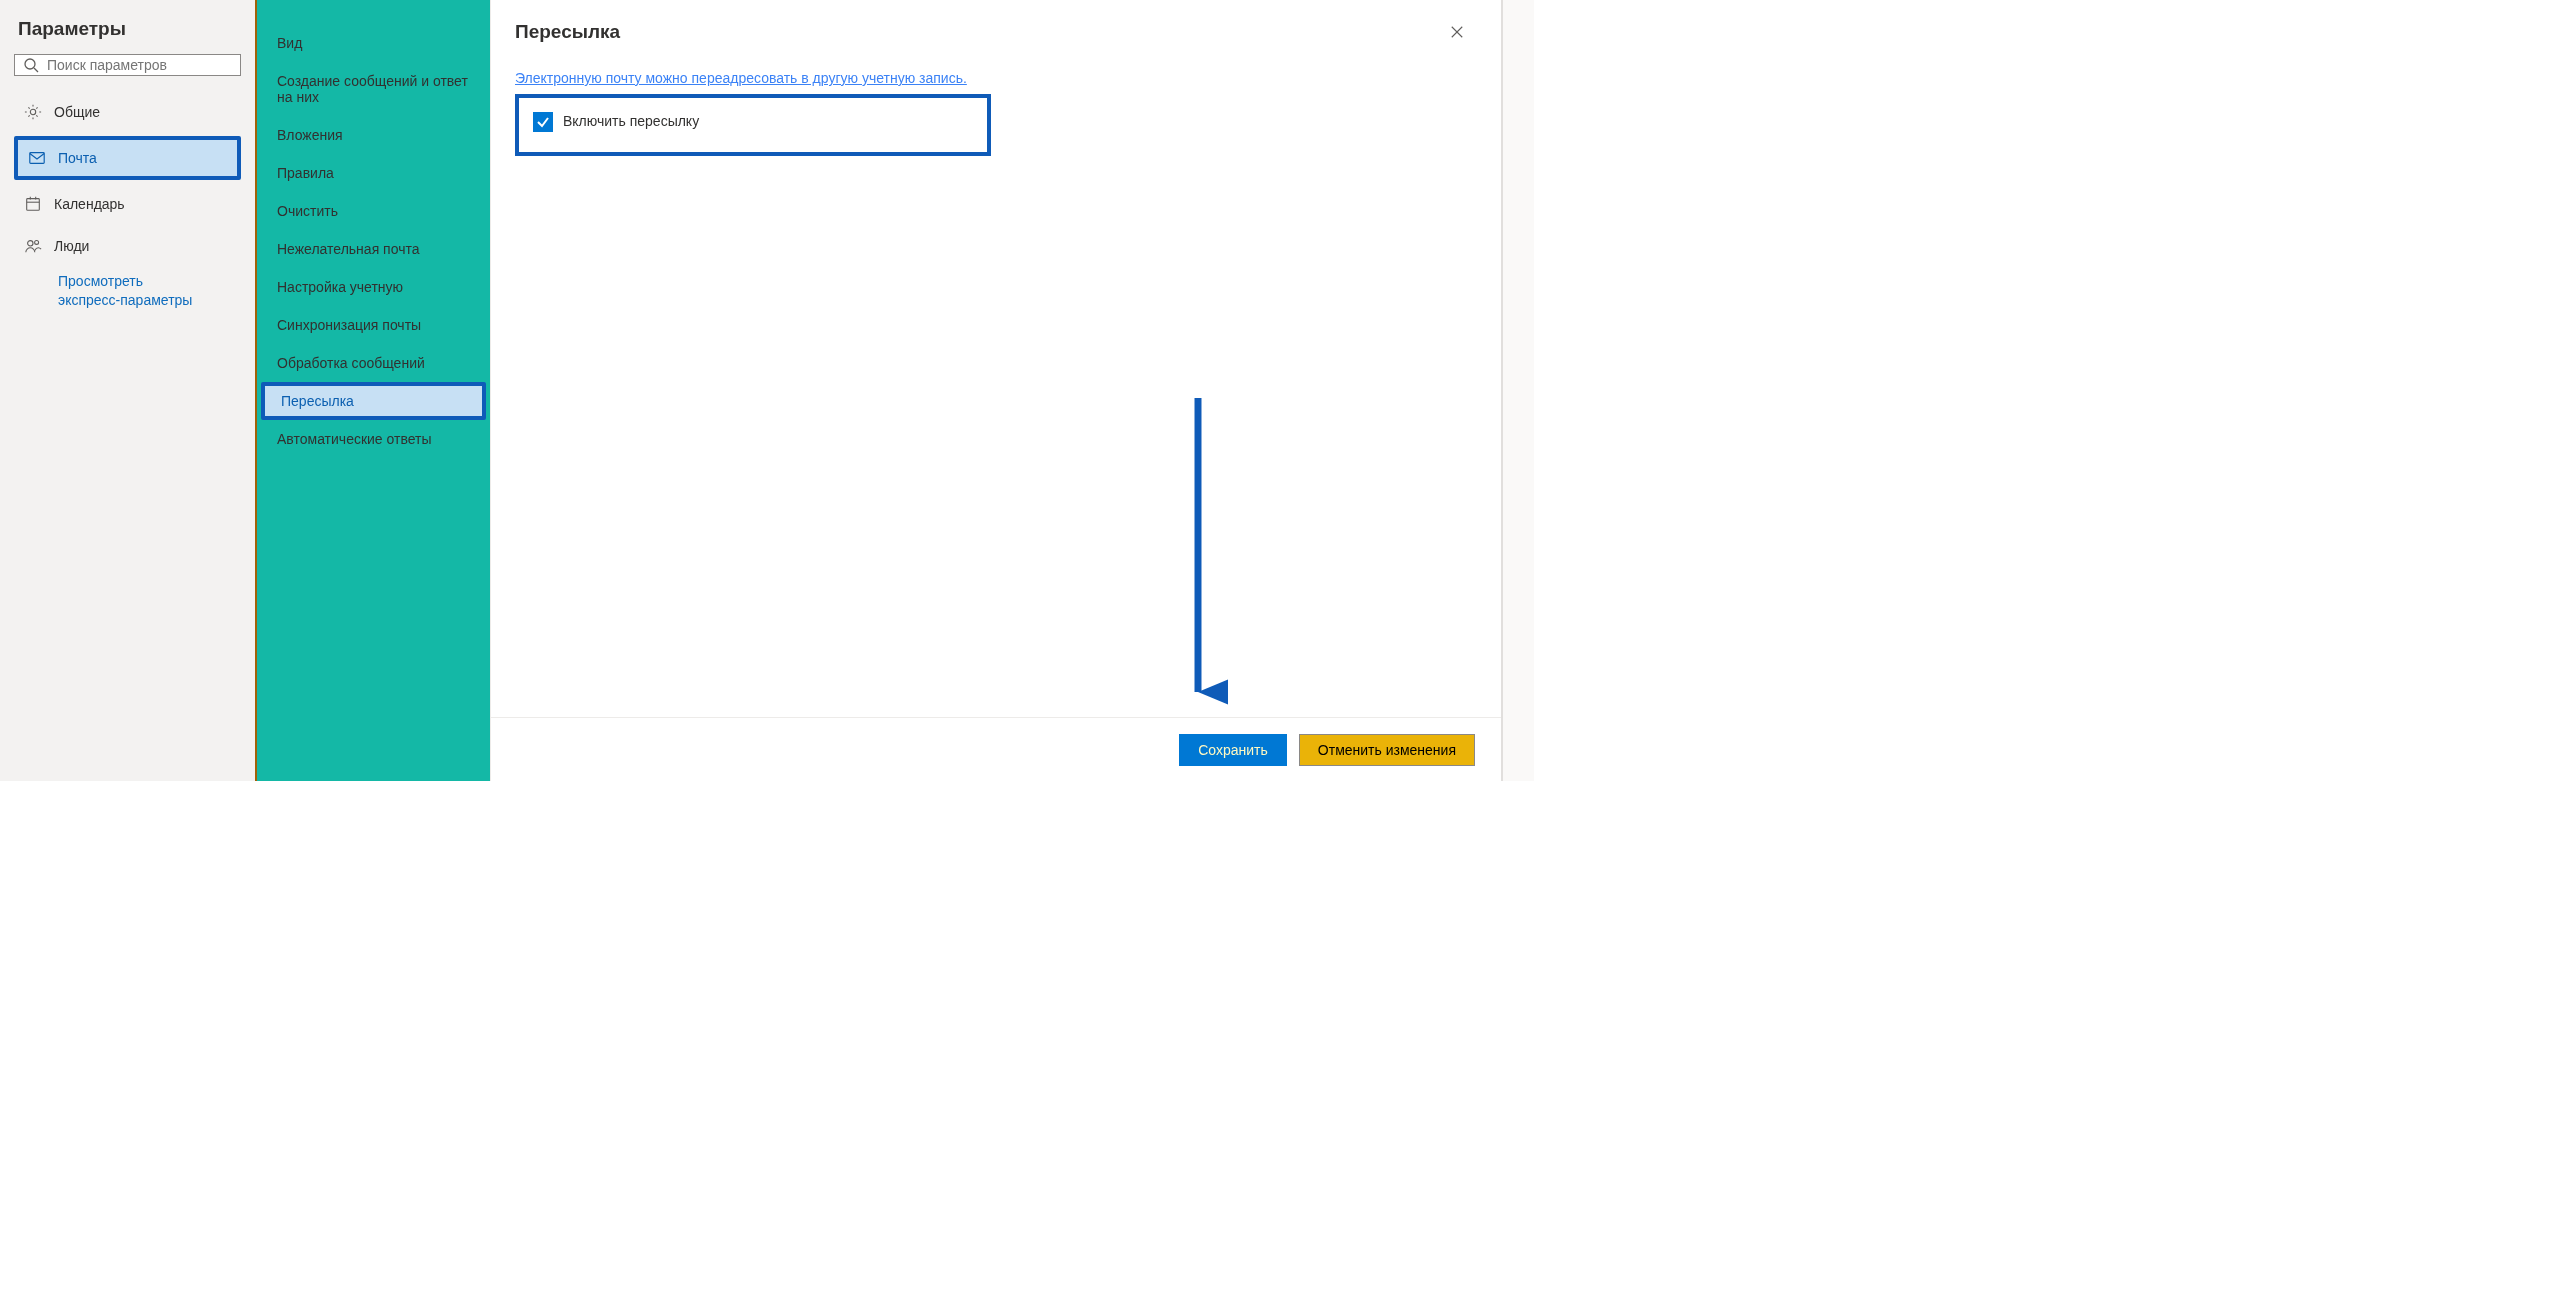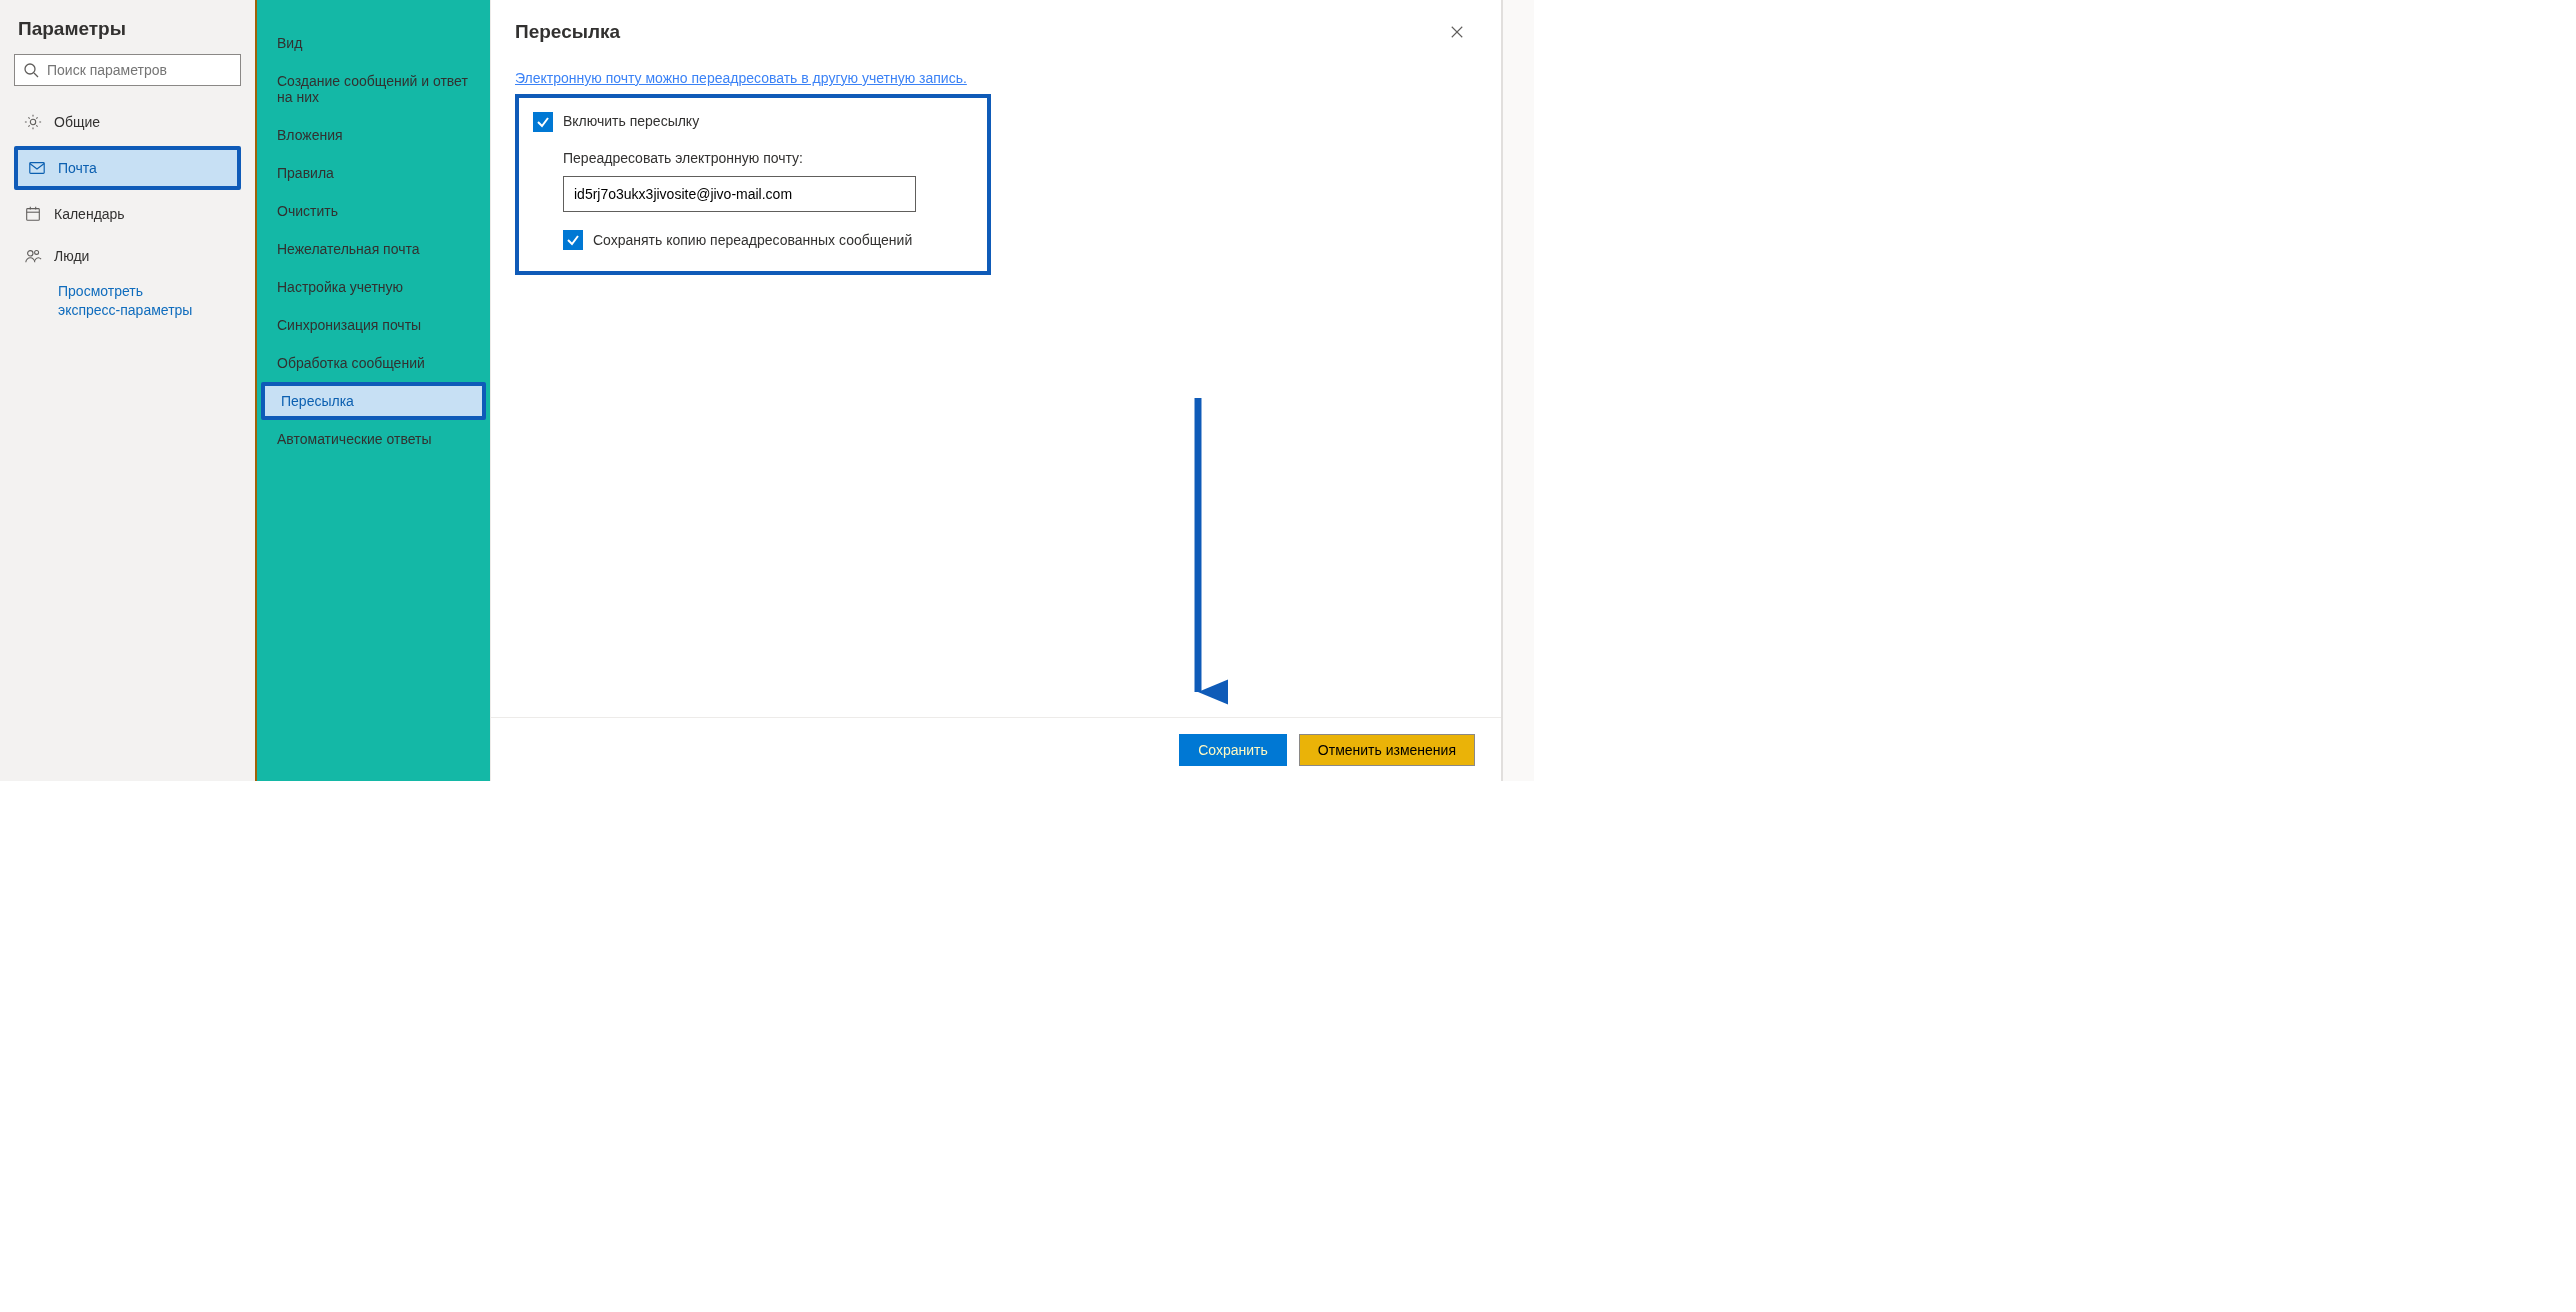--- a/index.html
+++ b/index.html
@@ -30,21 +30,21 @@
       font-size: 19px;
       font-weight: 600;
       margin-bottom: 14px;
       margin-left: 4px;
     }
     .search-box {
       display: flex;
       align-items: center;
       border: 1px solid #8a8886;
       background: #fff;
-      height: 32px;
+      height: 22px;
       padding: 0 8px;
       margin-bottom: 16px;
     }
     .search-icon {
       width: 16px;
       height: 16px;
       margin-right: 8px;
       color: #605e5c;
     }
     .search-box input {
@@ -300,32 +300,20 @@
       <div class="hint-text">Электронную почту можно переадресовать в другую учетную запись.</div>
       <div class="hl-box">
         <div class="check-row">
           <div class="checkbox">
             <svg viewBox="0 0 14 14" fill="none" stroke="currentColor" stroke-width="2">
               <polyline points="2,7 6,11 12,3"></polyline>
             </svg>
           </div>
           <div class="check-label">Включить пересылку</div>
         </div>
-        <div class="indented-block">
-          <div class="field-label">Переадресовать электронную почту:</div>
-          <input class="email-input" type="text" value="id5rj7o3ukx3jivosite@jivo-mail.com" style="">
-          <div class="check-row">
-            <div class="checkbox">
-              <svg viewBox="0 0 14 14" fill="none" stroke="currentColor" stroke-width="2">
-                <polyline points="2,7 6,11 12,3"></polyline>
-              </svg>
-            </div>
-            <div class="check-label check-label-multi">Сохранять копию переадресованных сообщений</div>
-          </div>
-        </div>
       </div>
     </div>
     <div class="main-footer">
       <button class="btn btn-primary">Сохранить</button>
       <button class="btn">Отменить изменения</button>
     </div>
 
     <svg class="big-arrow" width="60" height="319" viewBox="0 0 60 320">
       <defs>
         <marker id="ah" markerWidth="12" markerHeight="14" refX="6" refY="12" orient="auto">

